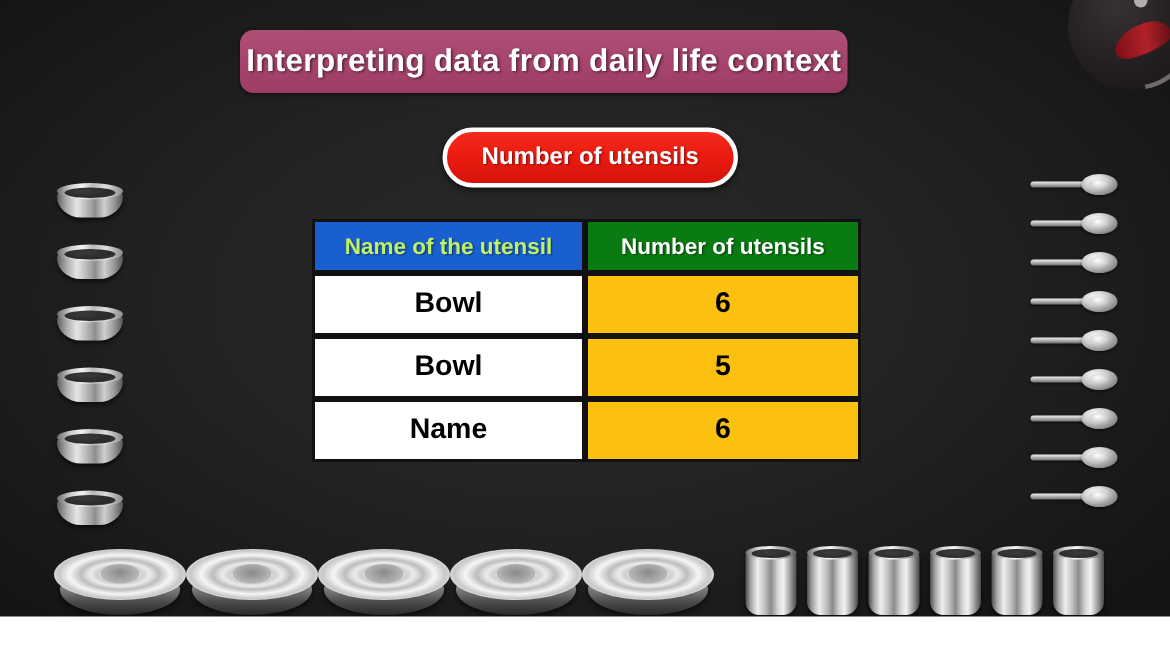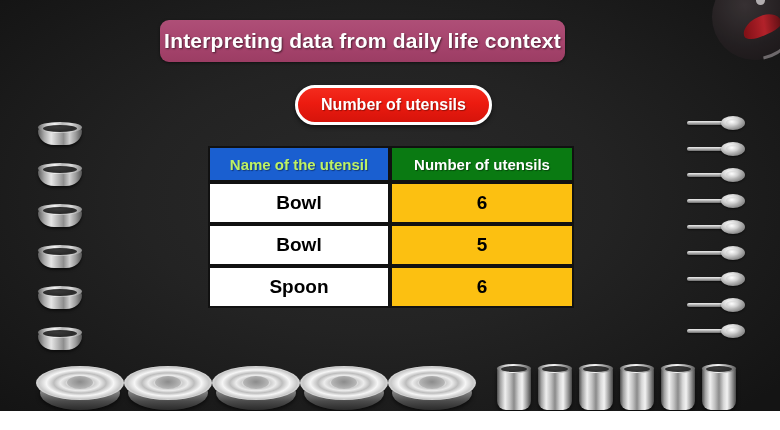--- a/index.html
+++ b/index.html
@@ -206,21 +206,21 @@
     <tbody>
       <tr>
         <td class="td-name">Bowl</td>
         <td class="td-count">6</td>
       </tr>
       <tr>
         <td class="td-name">Bowl</td>
         <td class="td-count">5</td>
       </tr>
       <tr>
-        <td class="td-name">Spoon</td>
+        <td class="td-name">Name</td>
         <td class="td-count">6</td>
       </tr>
     </tbody>
   </table>
 
   <div id="bowl-group">
       <div class="bowl" style="left: 38px; top: 122px;">
         <div class="body"></div>
         <div class="rim"></div>
         <div class="hole"></div>

